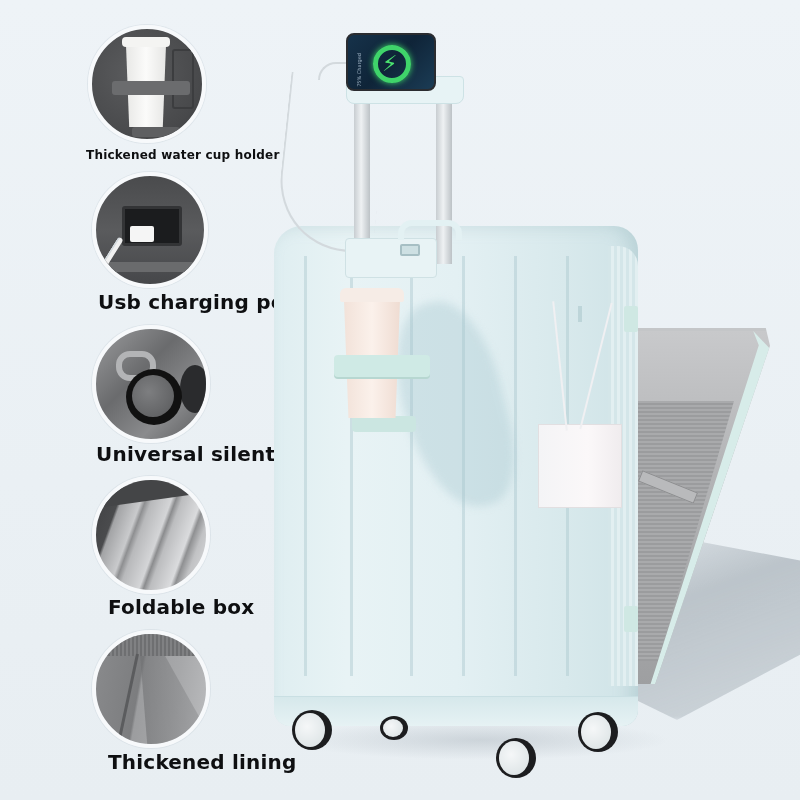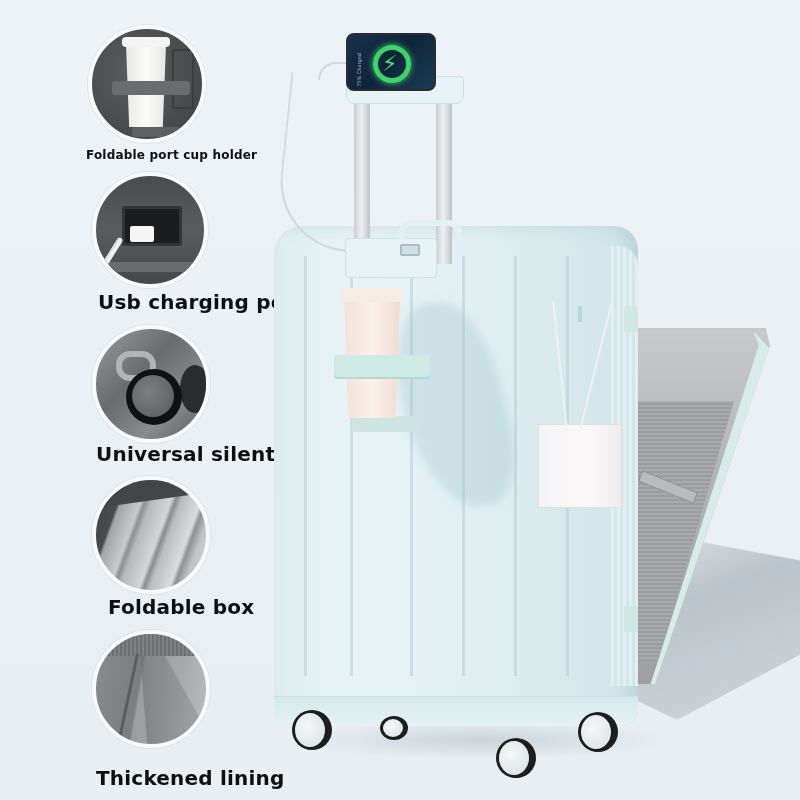--- a/index.html
+++ b/index.html
@@ -131,21 +131,21 @@
 <div class="stage">
 
   <div class="feature">
     <div class="circle c-cup">
       <div class="panel"></div>
       <div class="cup-body"></div>
       <div class="cup-top"></div>
       <div class="holder"></div>
       <div class="holder2"></div>
     </div>
-    <div class="label" style="left:86px; top:148px; font-size:12px;">Foldable port cup holder</div>
+    <div class="label" style="left:86px; top:148px; font-size:12px;">Thickened water cup holder</div>
   </div>
 
   <div class="feature">
     <div class="circle c-usb">
       <div class="ledge"></div>
       <div class="port"></div>
       <div class="plug"></div>
       <div class="cable"></div>
     </div>
     <div class="label" style="left:98px; top:290px; font-size:20px;">Usb charging port</div>
@@ -167,21 +167,21 @@
     </div>
     <div class="label" style="left:108px; top:595px; font-size:20px;">Foldable box</div>
   </div>
 
   <div class="feature">
     <div class="circle c-lining">
       <div class="fold"></div>
       <div class="trim"></div>
       <div class="seam"></div>
     </div>
-    <div class="label" style="left:96px; top:750px; font-size:20px;margin-top:16px;">Thickened lining</div>
+    <div class="label" style="left:108px; top:750px; font-size:20px;">Thickened lining</div>
   </div>
 
   <div class="floor-shadow"></div>
   <div class="case-shadow"></div>
 
   <div class="lid">
     <div class="mesh"></div>
     <div class="strap"></div>
     <div class="rim"></div>
   </div>

